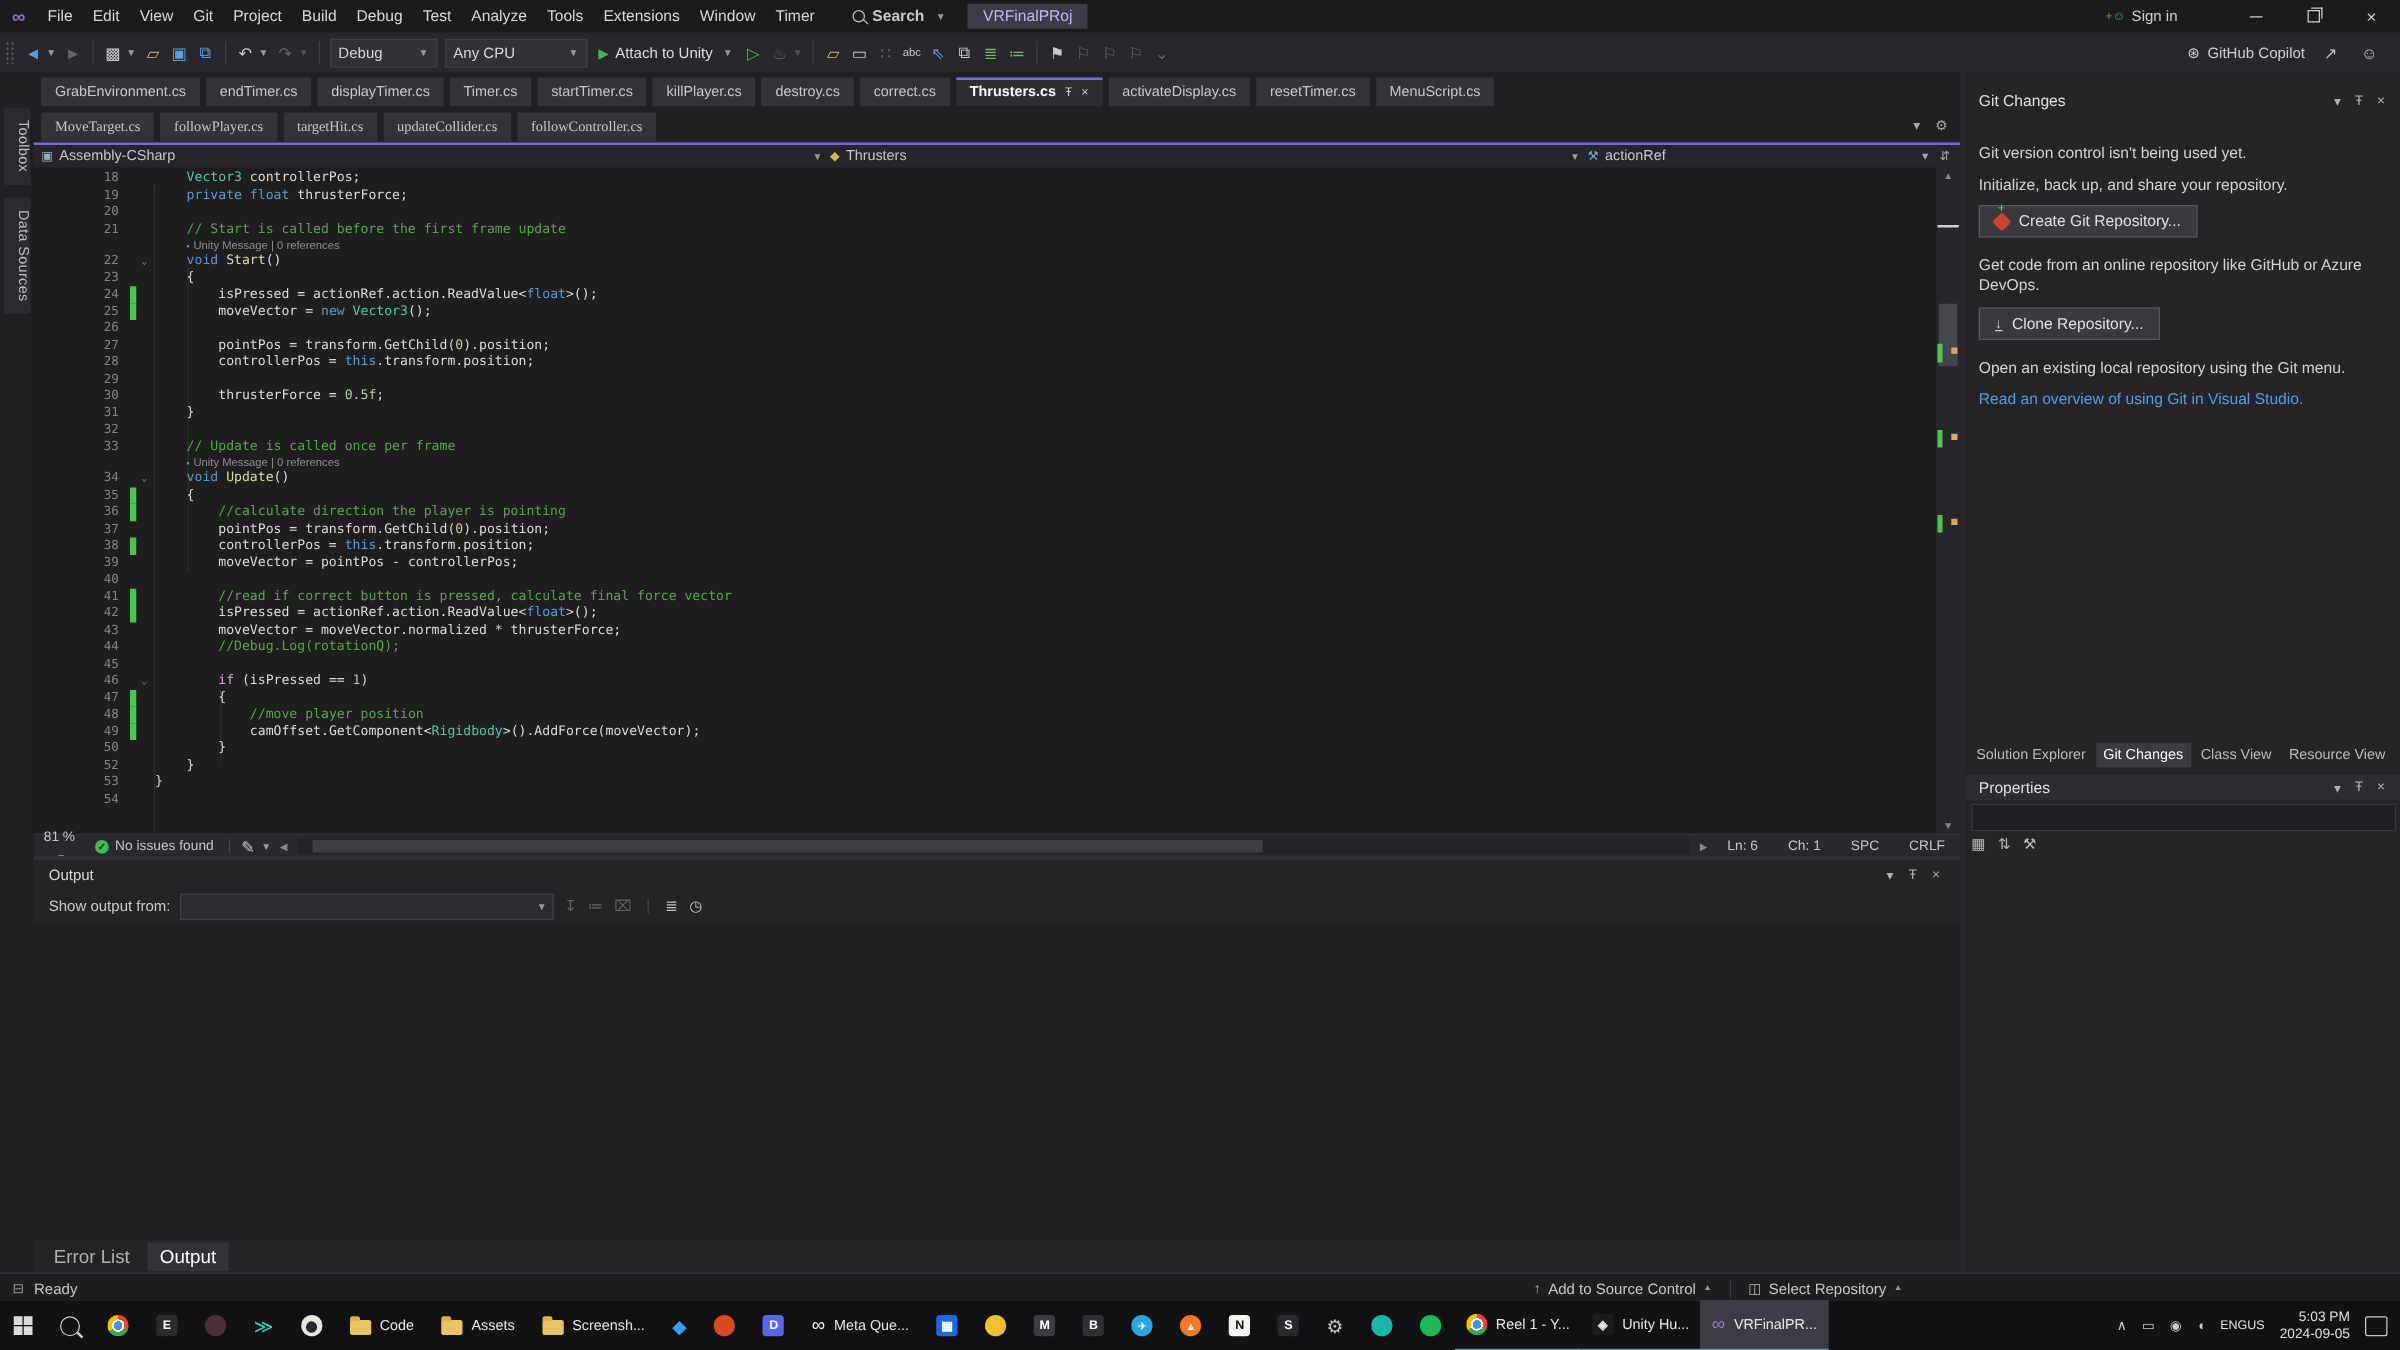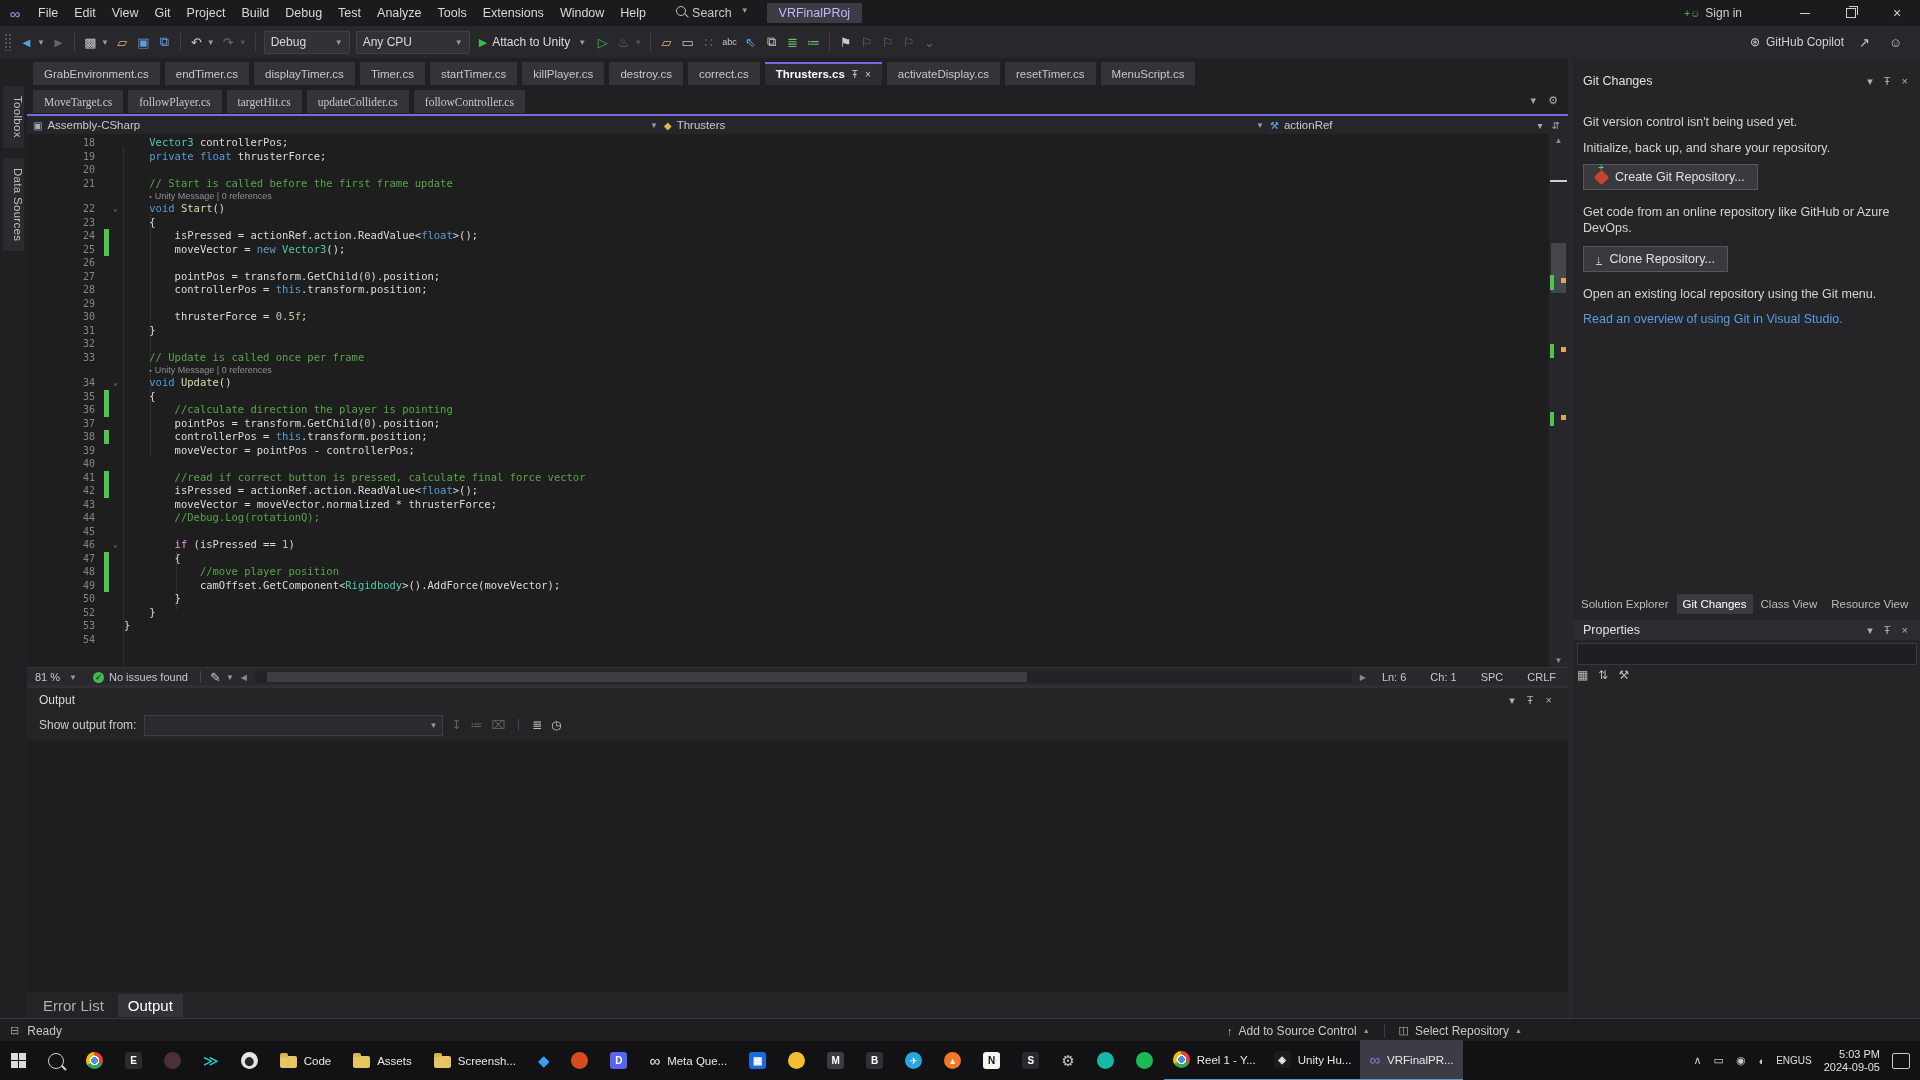--- a/index.html
+++ b/index.html
@@ -4,21 +4,21 @@
 <style>
   html,body{margin:0;padding:0;background:#000;}
   #root{position:relative;width:1920px;height:1080px;background:#1e1e1e;overflow:hidden;
         font-family:"Liberation Sans",sans-serif;color:#d0d0d0;-webkit-font-smoothing:antialiased;}
   .abs{position:absolute;}
 
   
   #titlebar{left:0;top:0;width:1920px;height:26px;background:#1b1b1d;display:flex;align-items:center;}
   #vs-logo{width:30px;text-align:center;color:#9a6fd0;font-size:15px;font-weight:bold;}
   .menu-item{font-size:12.5px;color:#d8d8d8;padding:0 8px;line-height:26px;cursor:default;}
-  #search-box{display:flex;align-items:flex-start;gap:6px;margin-left:14px;padding:0 8px;color:#c8c8c8;font-size:12.5px;}
+  #search-box{display:flex;align-items:center;gap:6px;margin-left:14px;padding:0 8px;color:#c8c8c8;font-size:12.5px;font-weight:bold;}
   .mag{width:8px;height:8px;border:1.4px solid #c0c0c0;border-radius:50%;position:relative;display:inline-block;}
   .mag::after{content:"";position:absolute;width:5px;height:1.4px;background:#c0c0c0;right:-4px;bottom:-1px;transform:rotate(45deg);}
   .caret{font-size:8px;color:#9a9a9a;margin-left:3px;}
   #project-badge{margin-left:10px;background:#3c3c44;color:#c4b5fd;font-size:12.5px;padding:3px 12px;border-radius:1px;}
   #title-right{margin-left:auto;display:flex;align-items:center;height:26px;}
   #sign-in{display:flex;align-items:center;gap:5px;font-size:12px;color:#d0d0d0;margin-right:40px;}
   #sign-in .plus{color:#3fb950;font-size:10px;}
   .winbtn{width:46px;height:26px;display:flex;align-items:center;justify-content:center;color:#cfcfcf;}
   .min-ico{width:10px;height:1px;background:#cfcfcf;display:inline-block;}
   .restore-ico{width:8px;height:8px;border:1px solid #cfcfcf;position:relative;display:inline-block;}
@@ -83,21 +83,21 @@
   #vscroll{left:1549px;top:134px;width:19px;height:533px;background:#27272b;}
   .varrow{position:absolute;left:0;width:19px;text-align:center;color:#8a8a8a;font-size:8px;}
   #vs-line{position:absolute;left:1px;top:46px;width:17px;height:2px;background:#cfcfcf;}
   #vs-thumb{position:absolute;left:2px;top:109px;width:15px;height:50px;background:#45454c;}
   .mark{position:absolute;}
   .mark.g{left:1px;width:4px;background:#4dc64d;}
   .mark.y{left:12px;width:5px;height:5px;background:#d7a85e;}
 
   
   #edstatus{left:27px;top:667px;width:1541px;height:18px;background:#29292d;display:flex;align-items:center;font-size:11px;color:#c8c8c8;border-top:1px solid #333338;}
-  #zoom-combo{display:flex;align-items:center;gap:6px;padding:0 8px;}
+  #zoom-combo{display:flex;align-items:center;gap:6px;padding:0 8px;flex-direction:column;}
   #health{display:flex;align-items:center;gap:5px;padding:0 8px;}
   .health-dot{width:11px;height:11px;border-radius:50%;background:#3fb950;color:#0c2a10;font-size:8px;display:flex;align-items:center;justify-content:center;font-weight:bold;}
   .es-sep{width:1px;height:12px;background:#45454a;margin:0 4px;}
   #hs-track{position:relative;flex:1;height:12px;margin:0 4px;background:#232327;}
   #hs-thumb{position:absolute;left:12px;top:1px;width:760px;height:10px;background:#3e3e44;}
   .hs-arrow{color:#8a8a8a;font-size:8px;padding:0 4px;}
   .es-field{padding:0 12px;}
 
   
   #output-panel{left:27px;top:685px;width:1541px;height:333px;background:#242427;}
@@ -185,21 +185,21 @@
         <span class="menu-item">View</span>
         <span class="menu-item">Git</span>
         <span class="menu-item">Project</span>
         <span class="menu-item">Build</span>
         <span class="menu-item">Debug</span>
         <span class="menu-item">Test</span>
         <span class="menu-item">Analyze</span>
         <span class="menu-item">Tools</span>
         <span class="menu-item">Extensions</span>
         <span class="menu-item">Window</span>
-        <span class="menu-item">Help</span>
+        <span class="menu-item">Timer</span>
       </div>
     <div id="search-box">
       <span class="mag"></span>
       <span>Search</span>
       <span class="caret">▼</span>
     </div>
     <div id="project-badge">VRFinalPRoj</div>
     <div id="title-right">
       <div id="sign-in">
         <span class="plus">+☺</span>

